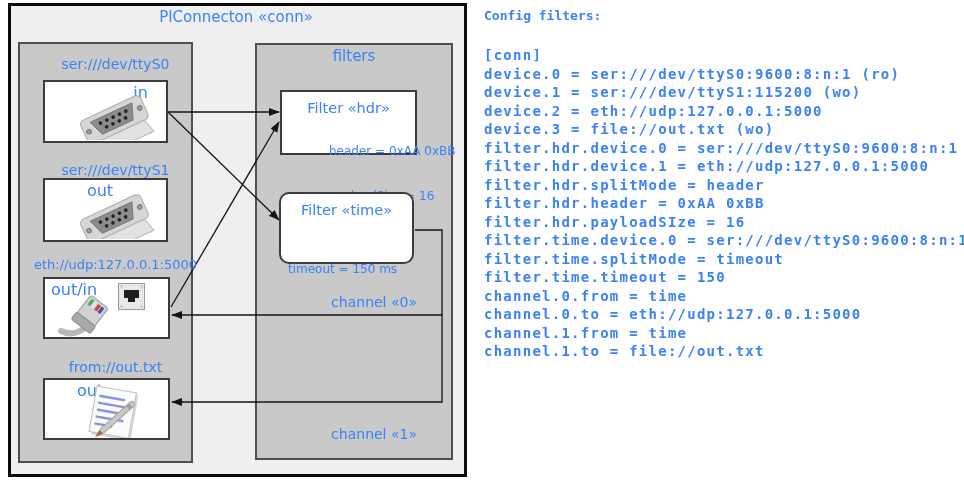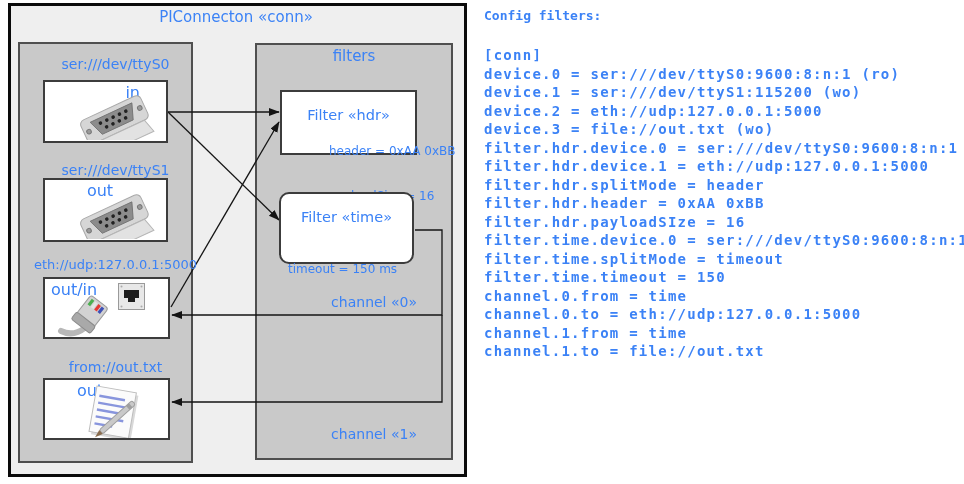--- a/index.html
+++ b/index.html
@@ -11,21 +11,21 @@
   .diagram-title{left:8px;top:8px;width:456px;text-align:center;font-size:15px;}
   .panel{background:#c9c9c9;border:2px solid #4f4f4f;}
   .panel-devices{left:18px;top:42px;width:171px;height:417px;}
   .panel-filters{left:255px;top:43px;width:194px;height:413px;}
   .panel-title{left:255px;top:47px;width:198px;text-align:center;font-size:15px;}
   .dev-label{width:175px;left:28px;text-align:center;font-size:14px;}
   .dev-label.small{font-size:13px;}
   .dev-box{background:#ffffff;border:2px solid #3c3c3c;}
   .port-name{font-size:16px;}
   .filter-box{background:#ffffff;border:2px solid #3c3c3c;}
-  .filter-title{margin-top:15px;text-align:center;font-size:14.5px;}
+  .filter-title{margin-top:8px;text-align:center;font-size:14.5px;}
   .filter-props{position:absolute;left:7px;font-size:12px;line-height:15px;white-space:pre;}
   .channel-label{width:117px;text-align:right;font-size:14px;}
   
   #wires{left:0;top:0;}
   
   .config-heading{left:484px;top:8px;font-family:"DejaVu Sans Mono",monospace;
                   font-size:13px;font-weight:bold;}
   .config-lines{left:484px;top:46px;font-family:"DejaVu Sans Mono",monospace;
                 font-size:14px;font-weight:bold;letter-spacing:1.25px;
                 line-height:18.5px;white-space:pre;}
@@ -53,21 +53,21 @@
       <path d="M168,112 L279,112" marker-end="url(#arr)"></path>
       <path d="M168,112 L279,220" marker-end="url(#arr)"></path>
       <path d="M171,307 L279,122" marker-end="url(#arr)"></path>
       <path d="M415,230 L442,230 L442,315 L172,315" marker-end="url(#arr)"></path>
       <path d="M442,315 L442,402 L172,402" marker-end="url(#arr)"></path>
     </g>
   </svg>
 
   <div class="abs dev-label" style="top:56px;">ser:///dev/ttyS0</div>
   <div class="abs dev-box" style="left:43px;top:80px;width:121px;height:59px;">
-    <div class="abs port-name" style="left:0;top:1px;width:95px;text-align:right;">in</div>
+    <div class="abs port-name" style="left:0;top:1px;width:95px;text-align:center;padding-left:48px;">in</div>
     <svg class="abs" style="left:18px;top:6px;" width="100" height="52">
       <g transform="translate(16,34) rotate(-25)">
         <rect x="0" y="0" width="66" height="26" rx="5" fill="#d6d6d6" stroke="#a8a8a8"></rect>
         <path d="M10,5 L56,5 L50,21 L16,21 Z" fill="#8c8c8c" stroke="#6f6f6f" stroke-width="0.8"></path>
         <g fill="#222222">
           <circle cx="19" cy="10" r="1.8"></circle>
             <circle cx="26" cy="10" r="1.8"></circle>
           <circle cx="33" cy="10" r="1.8"></circle>
             <circle cx="40" cy="10" r="1.8"></circle>
           <circle cx="47" cy="10" r="1.8"></circle>

